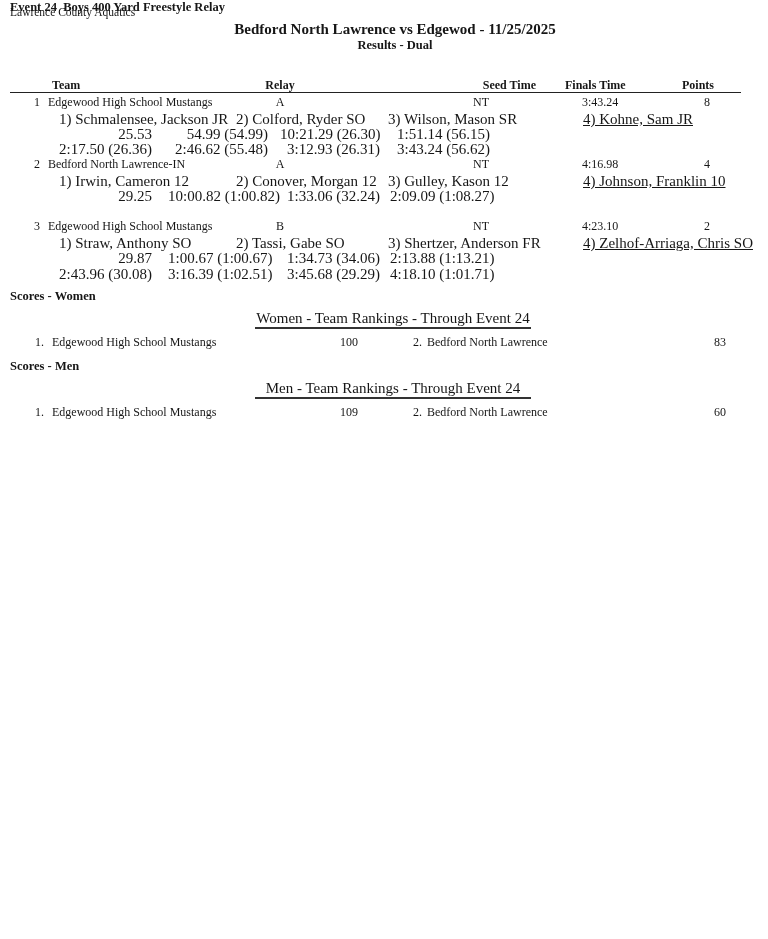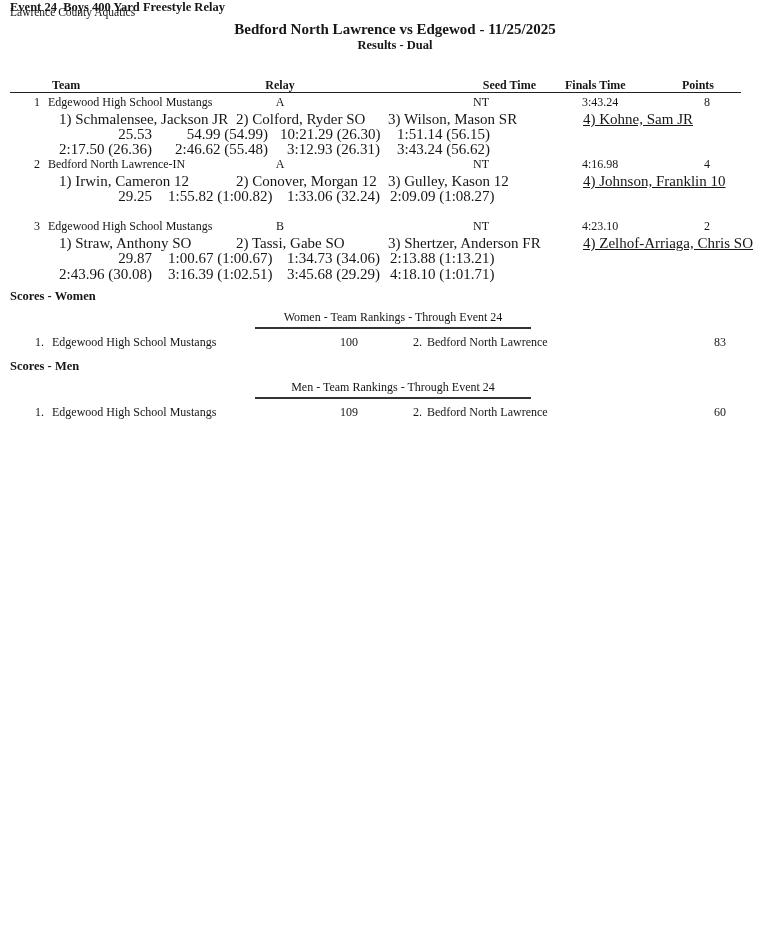--- a/index.html
+++ b/index.html
@@ -43,21 +43,21 @@
   .sw1 { left:59px; }  .sw2 { left:236px; } .sw3 { left:388px; } .sw4 { left:583px;text-decoration:underline; }
   .sp1 { left:52px;  width:100px; text-align:right; }
   .sp2 { left:168px; width:100px; text-align:right; }
   .sp3 { left:280px; width:100px; text-align:right; }
   .sp4 { left:390px; width:100px; text-align:right; }
 
   
   .sec-title { font-size:12.5px; font-weight:bold; left:10px; }
   .rank-head {
     position:absolute; left:255px; width:276px; height:15px;
-    text-align:center; font-size:12px; white-space:nowrap;
+    text-align:center; font-size:15px; white-space:nowrap;
     border-bottom:2px solid #333; padding-bottom:2px;
   }
   .k-place1 { left:28px;  width:16px; text-align:right; }
   .k-team1  { left:52px; }
   .k-score1 { left:278px; width:80px; text-align:right; }
   .k-place2 { left:400px; width:22px; text-align:right; }
   .k-team2  { left:427px; }
   .k-score2 { left:646px; width:80px; text-align:right; }
 </style>
 </head>
@@ -120,21 +120,21 @@
     <span class="r-points">4</span>
   </div>
   <div class="line swline" style="top:173px">
     <span class="sw1">1) Irwin, Cameron 12</span>
     <span class="sw2">2) Conover, Morgan 12</span>
     <span class="sw3">3) Gulley, Kason 12</span>
     <span class="sw4">4) Johnson, Franklin 10</span>
   </div>
   <div class="line spline" style="top:188px">
     <span class="sp1">29.25</span>
-    <span class="sp2">1:55.82 (1:00.82)</span>
+    <span class="sp2">10:00.82 (1:00.82)</span>
     <span class="sp3">1:33.06 (32.24)</span>
     <span class="sp4">2:09.09 (1:08.27)</span>
   </div>
 
   <div class="line" style="top:219px">
     <span class="r-rank">3</span>
     <span class="r-team">Edgewood High School Mustangs</span>
     <span class="r-relay">B</span>
     <span class="r-seed">NT</span>
     <span class="r-finals">4:23.10</span>

